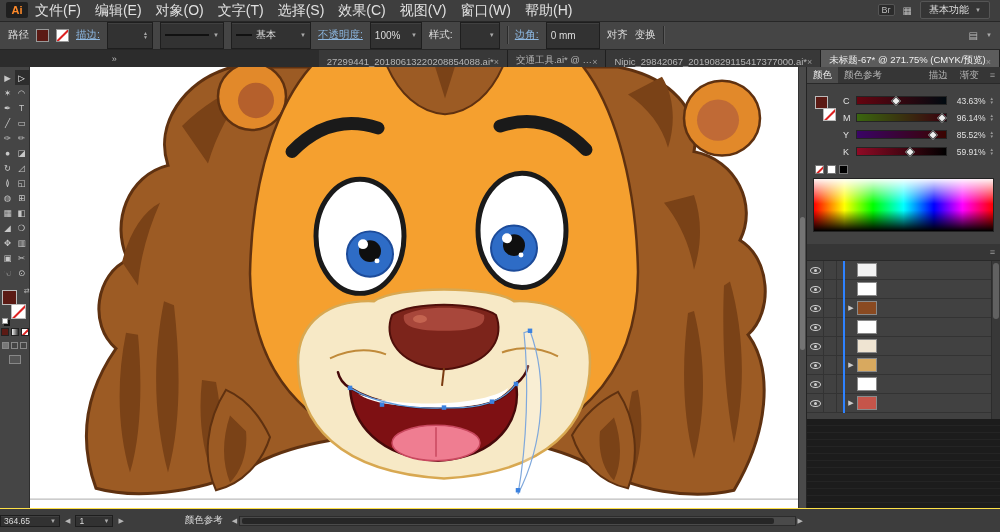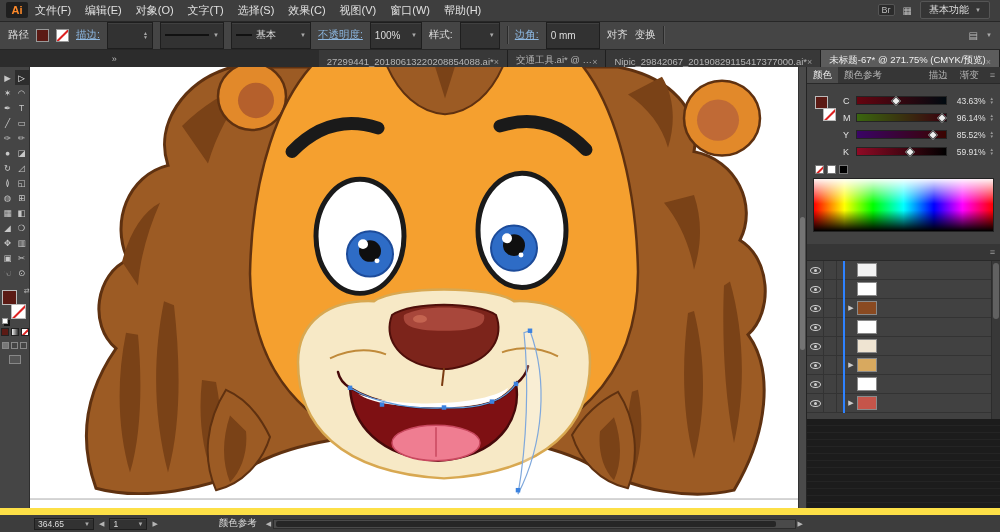--- a/index.html
+++ b/index.html
@@ -5,21 +5,21 @@
   *{box-sizing:border-box;margin:0;padding:0}
   body{width:1000px;height:532px;overflow:hidden;background:#3c3c3c;
        font-family:"Liberation Sans","DejaVu Sans",sans-serif;font-size:11px;color:#d6d6d6}
   .app{width:1000px;height:532px;display:flex;flex-direction:column}
 
   
   .menubar{height:22px;background:#3e3e3e;border-bottom:1px solid #272727;display:flex;align-items:center;padding:0 6px}
   .logo{width:22px;height:16px;background:#1f1f1f;color:#ff8a2a;font-weight:bold;font-size:11px;
         display:flex;align-items:center;justify-content:center;border-radius:2px;}
   .menu-items{display:flex}
-  .menu-item{padding:0 7px;line-height:20px;font-size:11px;color:#e0e0e0;white-space:nowrap}
+  .menu-item{padding:0 7px;line-height:20px;font-size:14px;color:#e0e0e0;white-space:nowrap}
   .mb-right{margin-left:auto;display:flex;align-items:center;gap:8px;padding-right:4px}
   .mb-badge{background:#2b2b2b;border:1px solid #555;font-size:9px;padding:0 3px;border-radius:2px;color:#bbb}
   .mb-icon{font-size:10px;color:#bbb}
   .workspace{background:#353535;border:1px solid #555;border-radius:2px;padding:1px 8px;font-size:10px;
              display:flex;gap:6px;align-items:center;color:#ddd;white-space:nowrap}
   .chev{font-size:6px;color:#aaa}
 
   
   .controlbar{height:28px;background:#454545;border-bottom:1px solid #262626;display:flex;align-items:center;padding:0 8px;gap:7px}
   .cb-label{font-size:10.5px;color:#ddd;white-space:nowrap}
@@ -112,22 +112,22 @@
   .lrow .arrow{width:12px;margin-left:8px;font-size:7px;color:#ccc;text-align:center}
   .lrow .arrow[data-arrow="false"]{visibility:hidden}
   .thumb{width:20px;height:14px;border:1px solid #8a8a8a;background:#fff;flex:none}
   .sel-line{position:absolute;left:36px;top:0;height:152px;width:2px;background:#2e82ff;z-index:2}
   .lscroll{position:absolute;right:0;top:0;bottom:0;width:9px;background:#383838;border-left:1px solid #2c2c2c}
   .ls-thumb{position:absolute;left:1px;right:1px;top:2px;height:56px;background:#616161;border-radius:3px}
 
   .dark-area{flex:1;background:repeating-linear-gradient(180deg,#1c1c1c 0px,#1c1c1c 6px,#242424 6px,#242424 7px)}
 
   
-  .statusbar{height:24px;background:#3d3d3d;border-top:7px solid #fde047;display:flex;align-items:center;gap:5px;
-             padding-left:34px;font-size:9px}
+  .statusbar{height:24px;background:#3d3d3d;border-top:1px solid #fde047;display:flex;align-items:center;gap:5px;
+             font-size:9px}
   .sb-combo{height:12px;font-size:8.5px;padding:0 3px}
   .zoom-box{width:60px}
   .sb-field{width:38px}
   .sb-btn{font-size:7px;color:#b5b5b5}
   .sb-tool{margin-left:56px;font-size:9.5px;color:#ddd;white-space:nowrap}
   .hscroll{flex:1;display:flex;align-items:center;gap:2px;margin:0 4px;margin-right:197px}
   .hs-track{flex:1;height:10px;background:#4a4a4a;border:1px solid #2c2c2c;position:relative}
   .hs-thumb{position:absolute;left:2px;top:1px;bottom:1px;width:96%;background:#262626;border-radius:2px}
 </style>
 </head>

